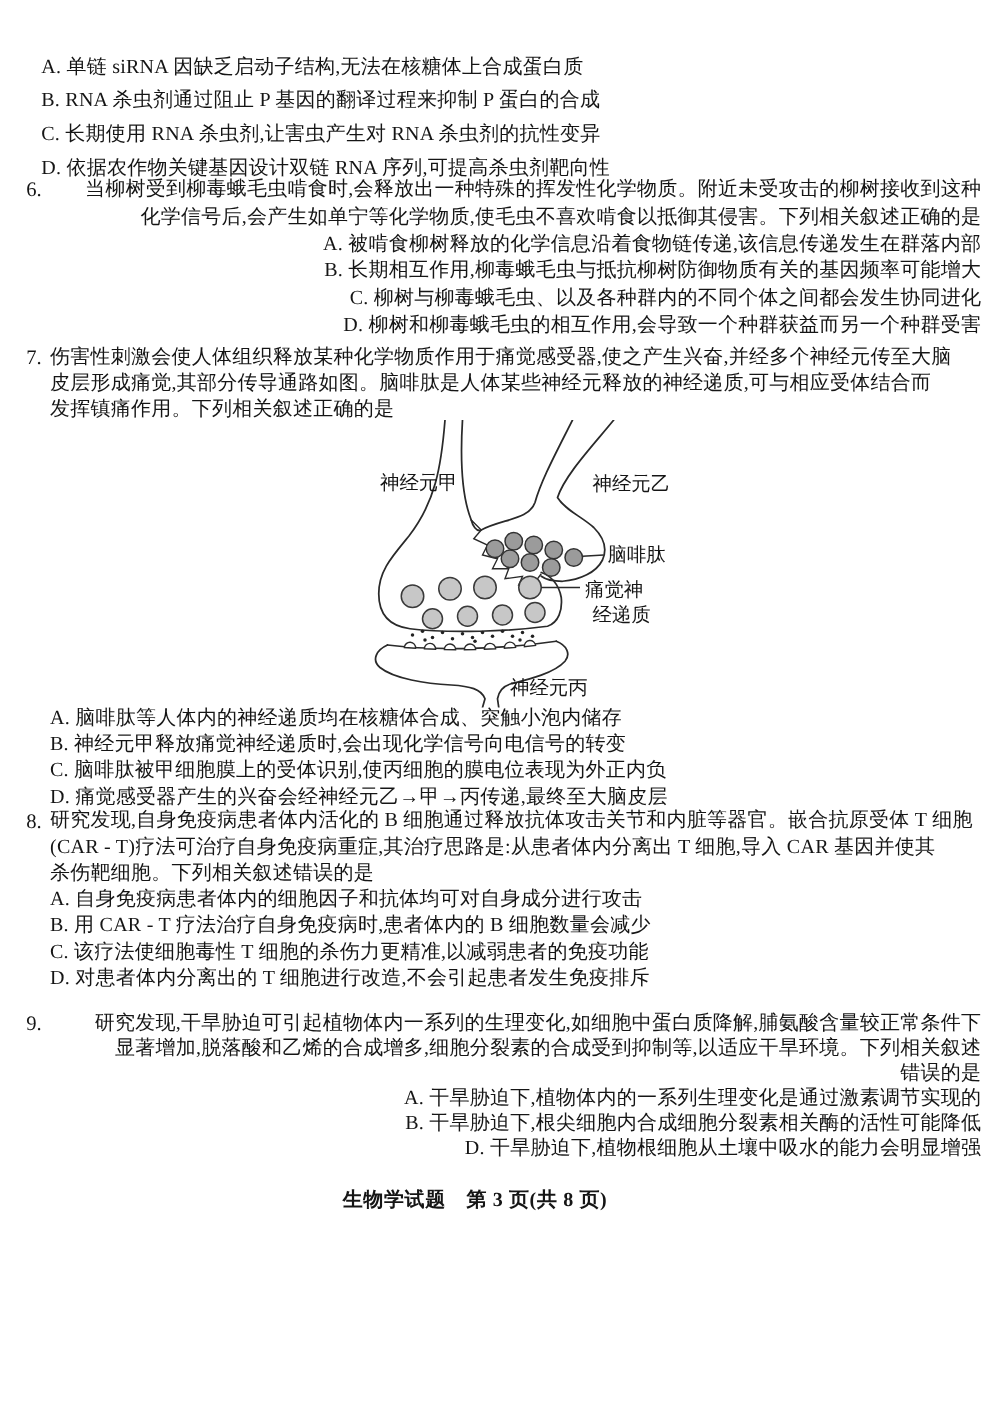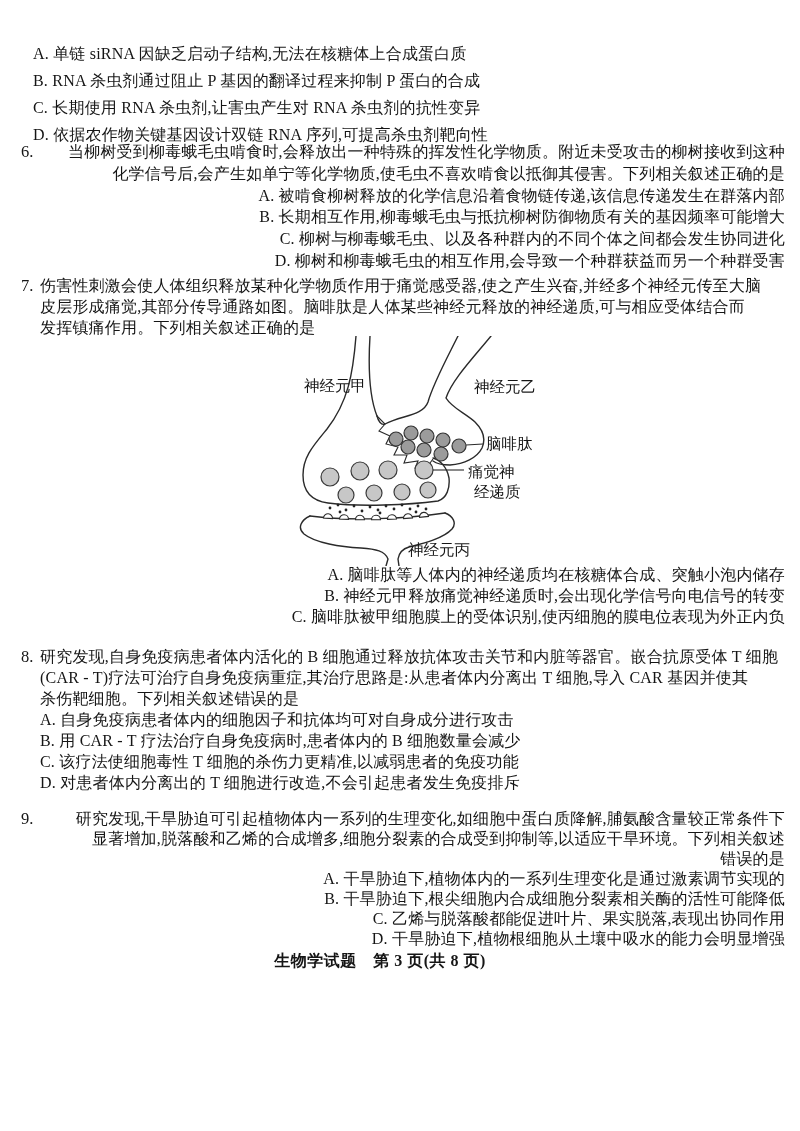--- a/index.html
+++ b/index.html
@@ -134,41 +134,41 @@
 
     <text x="24" y="55">神经元甲</text>
     <text x="194" y="56">神经元乙</text>
     <text x="206" y="113">脑啡肽</text>
     <text x="188" y="141">痛觉神</text>
     <text x="194" y="161">经递质</text>
     <text x="128" y="219">神经元丙</text>
   </svg>
 </div>
 
-<div class="q" style="top:564px;text-align:right;">
+<div class="q" style="top:564px;">
   <div class="line">A. 脑啡肽等人体内的神经递质均在核糖体合成、突触小泡内储存</div>
   <div class="line">B. 神经元甲释放痛觉神经递质时,会出现化学信号向电信号的转变</div>
   <div class="line">C. 脑啡肽被甲细胞膜上的受体识别,使丙细胞的膜电位表现为外正内负</div>
+  <div class="line">D. 痛觉感受器产生的兴奋会经神经元乙→甲→丙传递,最终至大脑皮层</div>
 </div>
 
 <div class="q" style="top:646px;">
   <span class="qnum">8.</span>
   <div class="line">研究发现,自身免疫病患者体内活化的 B 细胞通过释放抗体攻击关节和内脏等器官。嵌合抗原受体 T 细胞</div>
   <div class="line">(CAR - T)疗法可治疗自身免疫病重症,其治疗思路是:从患者体内分离出 T 细胞,导入 CAR 基因并使其</div>
   <div class="line">杀伤靶细胞。下列相关叙述错误的是</div>
   <div class="line">A. 自身免疫病患者体内的细胞因子和抗体均可对自身成分进行攻击</div>
   <div class="line">B. 用 CAR - T 疗法治疗自身免疫病时,患者体内的 B 细胞数量会减少</div>
   <div class="line">C. 该疗法使细胞毒性 T 细胞的杀伤力更精准,以减弱患者的免疫功能</div>
   <div class="line">D. 对患者体内分离出的 T 细胞进行改造,不会引起患者发生免疫排斥</div>
 </div>
 
 <div class="q q9" style="top:809px;">
   <span class="qnum">9.</span>
   <div class="line">研究发现,干旱胁迫可引起植物体内一系列的生理变化,如细胞中蛋白质降解,脯氨酸含量较正常条件下</div>
   <div class="line">显著增加,脱落酸和乙烯的合成增多,细胞分裂素的合成受到抑制等,以适应干旱环境。下列相关叙述</div>
   <div class="line">错误的是</div>
   <div class="line">A. 干旱胁迫下,植物体内的一系列生理变化是通过激素调节实现的</div>
   <div class="line">B. 干旱胁迫下,根尖细胞内合成细胞分裂素相关酶的活性可能降低</div>
-  <div class="line">C. 乙烯与脱落酸都能促进叶片、果实脱落,表现出协同作用</div>
   <div class="line">D. 干旱胁迫下,植物根细胞从土壤中吸水的能力会明显增强</div>
 </div>
 
 <div class="footer">生物学试题　第 3 页(共 8 页)</div>
 
 </body></html>

